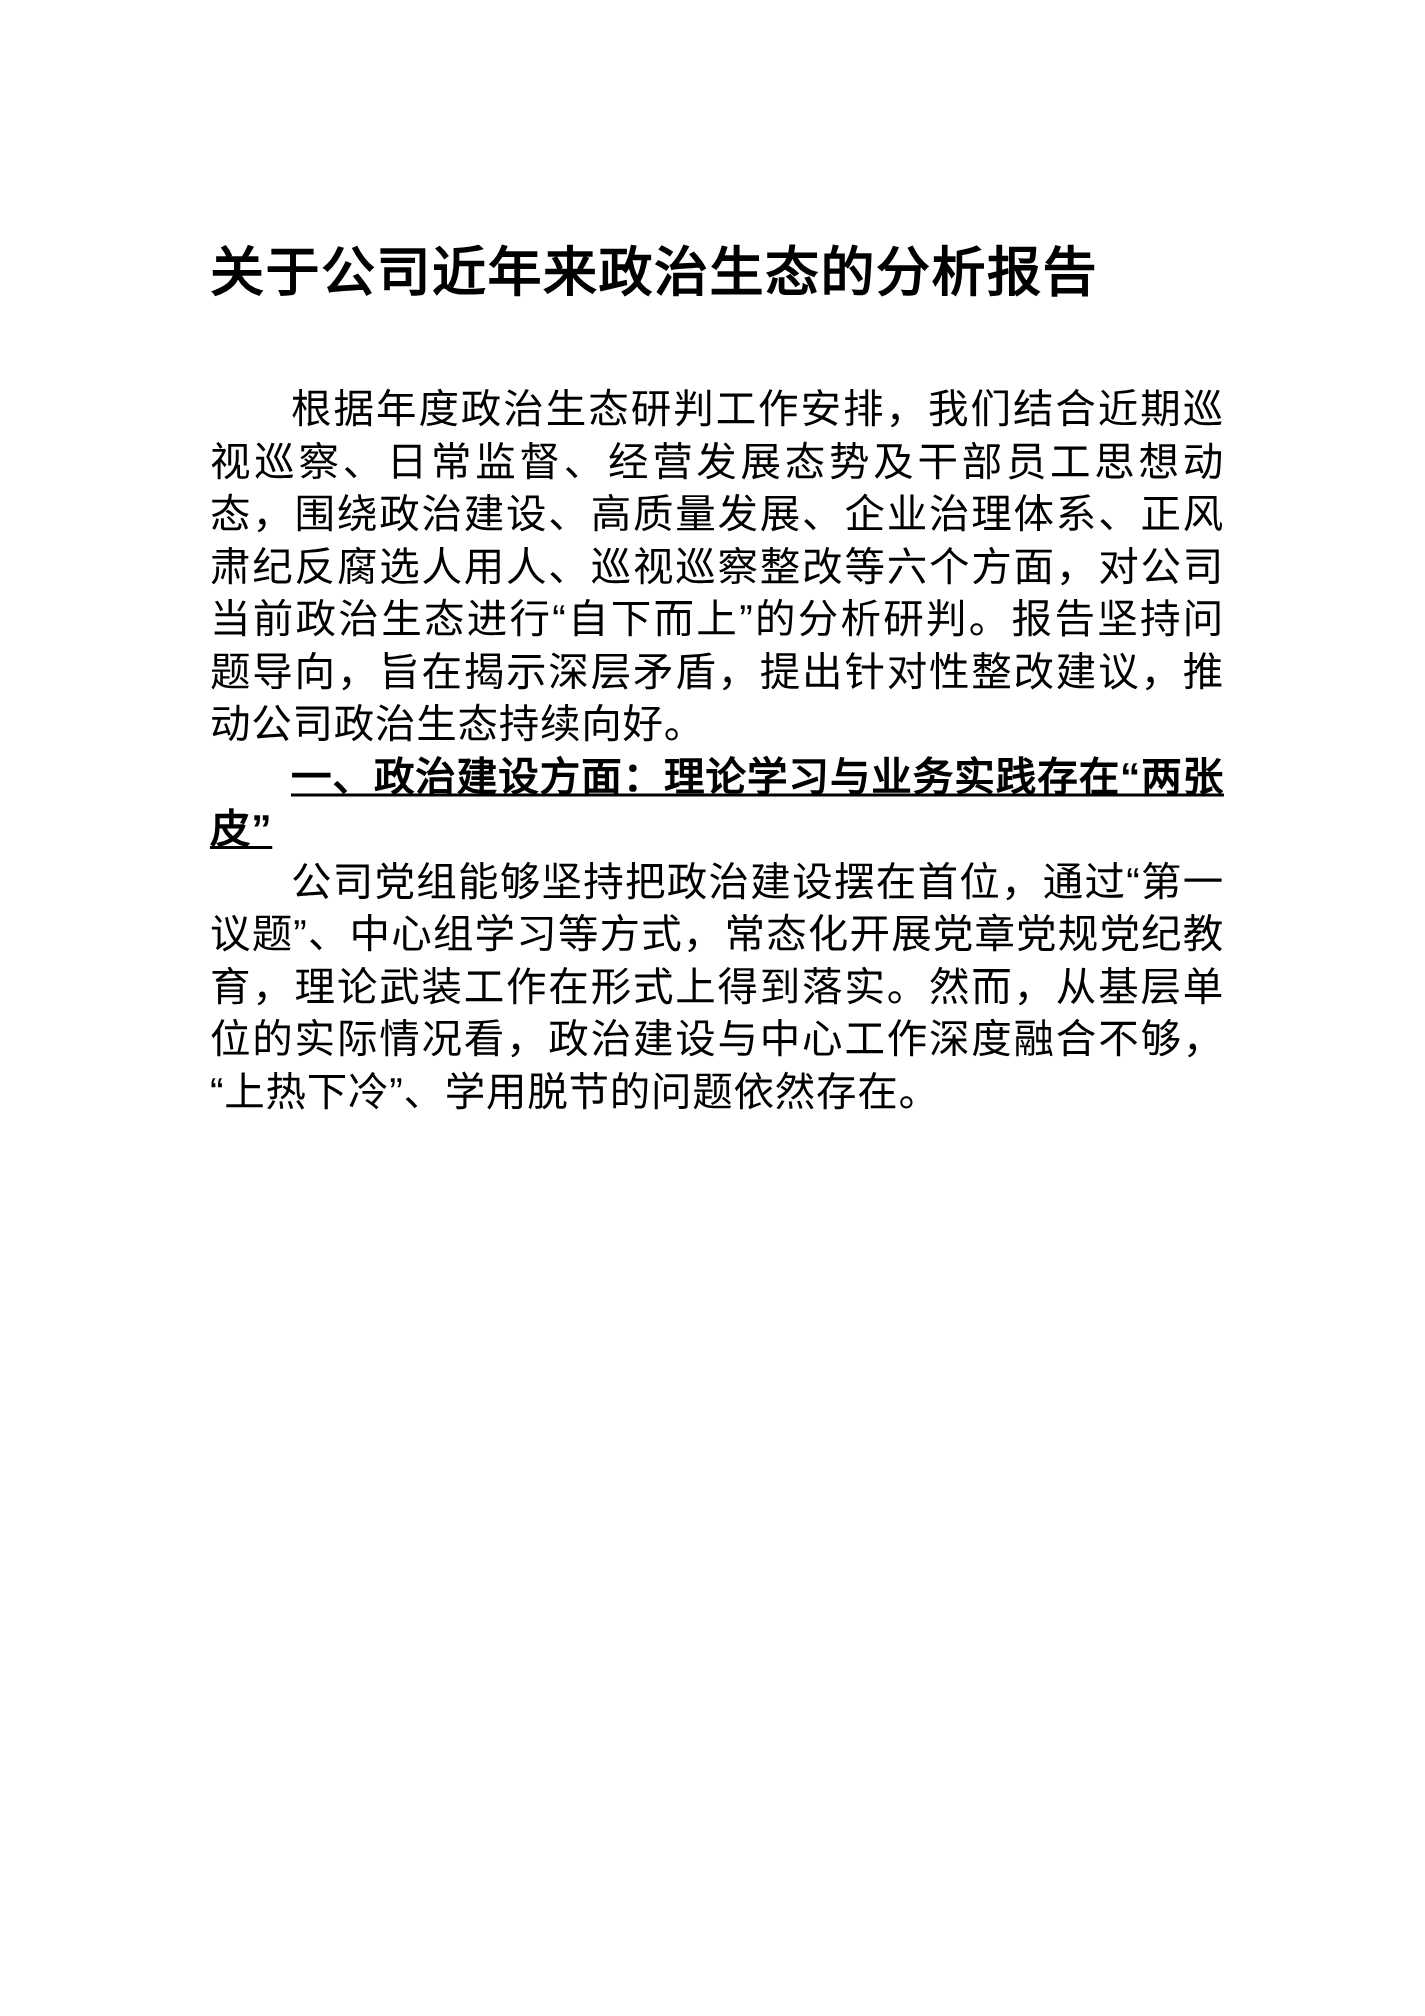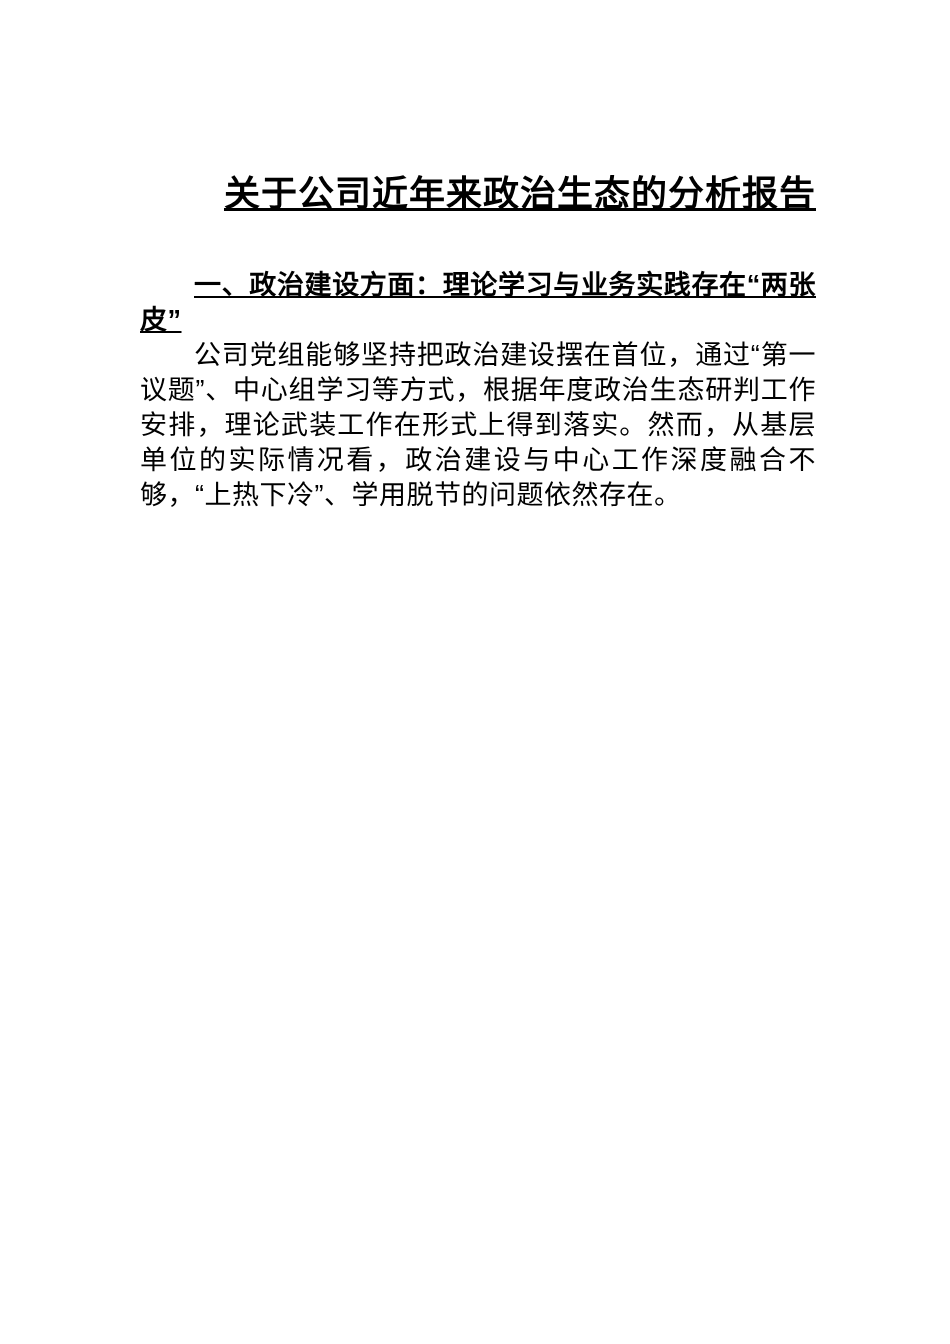--- a/index.html
+++ b/index.html
@@ -12,27 +12,26 @@
     width: 950px;
     height: 1344px;
     box-sizing: border-box;
     background: #ffffff;
     color: #000000;
     padding: 160px 134px 60px 140px;
     overflow: hidden;
     font-family: "Liberation Sans", "DejaVu Sans", sans-serif;
   }
   .doc-title {
-    margin: 12px 0 52px 0;
+    margin: 0 0 52px 0;
     font-size: 36px;
     line-height: 44px;
     font-weight: 700;
-    text-align: right;
+    text-align: left;
     letter-spacing: 1px;
-    text-decoration: underline;
   }
   .para {
     margin: 0;
     font-size: 27px;
     line-height: 35px;
     text-align: justify;
     text-indent: 2em;
     word-break: break-all;
     letter-spacing: 0.5px;
   }
@@ -40,19 +39,20 @@
     font-weight: 700;
     text-decoration: underline;
   }
 </style>
 </head>
 <body>
 
 <div class="page">
   <h1 class="doc-title">关于公司近年来政治生态的分析报告</h1>
 
+  <p class="para">根据年度政治生态研判工作安排，我们结合近期巡视巡察、日常监督、经营发展态势及干部员工思想动态，围绕政治建设、高质量发展、企业治理体系、正风肃纪反腐选人用人、巡视巡察整改等六个方面，对公司当前政治生态进行“自下而上”的分析研判。报告坚持问题导向，旨在揭示深层矛盾，提出针对性整改建议，推动公司政治生态持续向好。</p>
 
   <p class="para heading">一、政治建设方面：理论学习与业务实践存在“两张皮”</p>
 
-  <p class="para">公司党组能够坚持把政治建设摆在首位，通过“第一议题”、中心组学习等方式，根据年度政治生态研判工作安排，理论武装工作在形式上得到落实。然而，从基层单位的实际情况看，政治建设与中心工作深度融合不够，“上热下冷”、学用脱节的问题依然存在。</p>
+  <p class="para">公司党组能够坚持把政治建设摆在首位，通过“第一议题”、中心组学习等方式，常态化开展党章党规党纪教育，理论武装工作在形式上得到落实。然而，从基层单位的实际情况看，政治建设与中心工作深度融合不够，“上热下冷”、学用脱节的问题依然存在。</p>
 
 
 </div>
 
 </body></html>

